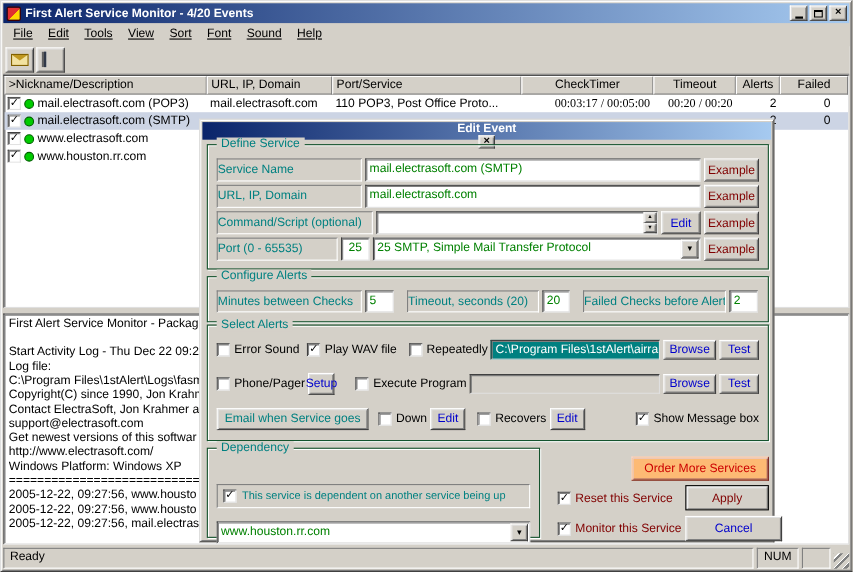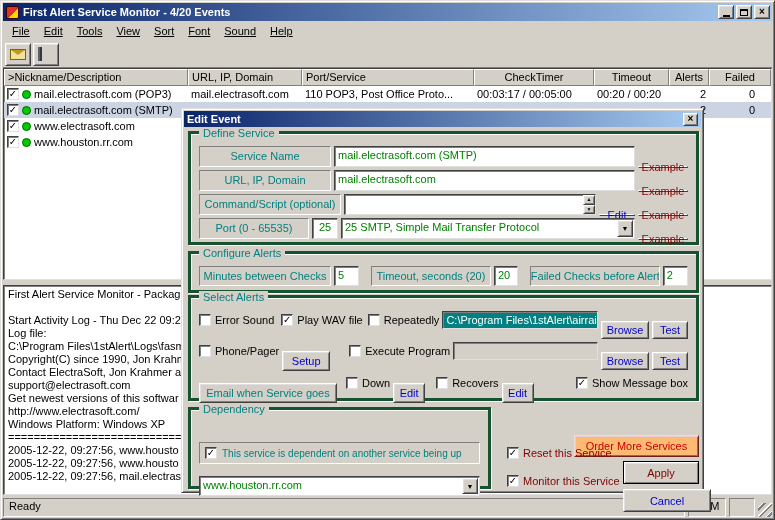--- a/index.html
+++ b/index.html
@@ -35,21 +35,21 @@
 
   
   .list-area { height:212px; background:#fff; display:flex; flex-direction:column; overflow:hidden; flex:none; }
   .grid7 { display:grid; grid-template-columns:184px 114px 172px 120px 75px 40px 1fr; }
   .lhead { flex:none; }
   .hcell { height:17px; background:#d4d0c8; border:1px solid; border-color:#ffffff #808080 #808080 #ffffff; padding:1px 3px; overflow:hidden; white-space:nowrap; }
   .hcell.c { text-align:center; }
   .trow { height:16px; align-items:center; }
   .trow.sel { background:#ccd4e4; }
   .tcell { padding:0 3px; overflow:hidden; white-space:nowrap; }
-  .tcell.c { text-align:left; }
+  .tcell.c { text-align:right;font-family:Liberation Serif, serif; }
   .tcell.num { text-align:right; }
   .tcell.num-f { text-align:right; padding-right:16px; }
   .name-cell { display:flex; align-items:center; gap:3px; }
   .rowcb { width:12px; height:12px; background:#fff; flex:none; display:flex; align-items:center; justify-content:center; font-size:10px; font-weight:bold; line-height:10px; }
   .dot { width:9px; height:9px; border-radius:50%; background:#00cc00; border:1px solid #006000; flex:none; }
 
   .splitter { height:5px; flex:none; }
 
   
   .log { flex:1; background:#fff; padding:2px 4px; overflow:hidden; }
@@ -59,41 +59,41 @@
   .statusbar { height:22px; flex:none; display:flex; align-items:stretch; gap:3px; padding-top:3px; }
   .sb-main { flex:1; padding:1px 5px; }
   .sb-num { width:38px; text-align:center; padding-top:1px; }
   .sb-blank { width:26px; }
   .grip { width:14px; align-self:flex-end; height:14px;
           background:repeating-linear-gradient(135deg, transparent 0 3px, #ffffff 3px 4px, #808080 4px 6px); }
 
   
   .dialog { position:absolute; left:181px; top:108px; width:523px; height:385px; background:#d4d0c8; padding:2px;
             border:1px solid; border-color:#dfdfdf #404040 #404040 #dfdfdf; box-shadow:inset 1px 1px 0 #fff, inset -1px -1px 0 #808080; }
-  .dlg-title { height:16px; background:linear-gradient(90deg,#0a246a,#a6caf0); display:flex; align-items:center; padding:0 3px; color:#fff; font-weight:bold; }
+  .dlg-title { height:16px; background:linear-gradient(90deg,#0a246a,#a6caf0); display:flex; align-items:center; padding:0 3px; color:#fff; font-weight:bold;flex-direction:column; }
   .dlg-title .t { flex:1; }
   .dlg-x { width:15px; height:13px; display:flex; align-items:center; justify-content:center; font-weight:bold; font-size:10px; line-height:10px; color:#000; }
   .dlg-body { position:relative; height:363px; margin-top:2px; }
 
-  .group { position:absolute; border:3px solid #14532d; box-shadow:inset 1px 1px 0 #ffffff, 1px 1px 0 #ffffff; padding-top:12px; }
+  .group { position:absolute; border:1px solid #14532d; box-shadow:inset 1px 1px 0 #ffffff, 1px 1px 0 #ffffff; padding-top:12px; }
   .legend { position:absolute; top:-7px; left:8px; background:#d4d0c8; padding:0 4px; color:#008080; }
 
   .g-define { left:4px; top:2px; width:511px; height:114px; }
   .g-conf   { left:4px; top:122px; width:511px; height:42px; }
   .g-sel    { left:4px; top:166px; width:511px; height:106px; }
   .g-dep    { left:4px; top:278px; width:303px; height:82px; }
 
   .frow { display:flex; gap:3px; margin:0 8px 3px; height:21px; align-items:stretch; }
-  .lbl { border:1px solid; border-color:#808080 #ffffff #ffffff #808080; color:#008080; text-align:center; line-height:19px; white-space:nowrap; overflow:hidden; flex:none; }
+  .lbl { border:1px solid; border-color:#808080 #ffffff #ffffff #808080; color:#008080; text-align:left; line-height:19px; white-space:nowrap; overflow:hidden; flex:none; }
   .field { background:#fff; color:#008000; padding:0 3px; line-height:17px; overflow:hidden; white-space:nowrap;
            border:1px solid; border-color:#404040 #dfdfdf #dfdfdf #404040; box-shadow:inset 1px 1px 0 #808080; }
   .field.dis { background:#d4d0c8; }
   .field.selhl { background:#008080; color:#fff; }
   .grow { flex:1; min-width:0; }
-  .btn { display:flex; align-items:center; justify-content:center; text-align:center; white-space:nowrap; flex:none; cursor:default;margin-top:20px; }
+  .btn { display:flex; align-items:center; justify-content:center; text-align:center; white-space:nowrap; flex:none; cursor:default; }
   .t-maroon { color:#800000; } .t-blue { color:#0000cc; } .t-teal { color:#008080; } .t-red { color:#cc0000; }
 
   .wrap { position:relative; }
   .spin { position:absolute; right:1px; top:1px; bottom:1px; width:12px; display:flex; flex-direction:column; }
   .spin span { flex:1; display:flex; align-items:center; justify-content:center; font-size:5px; line-height:5px; }
 
   .combo { position:relative; padding-right:18px; }
   .combo .drop { position:absolute; right:1px; top:1px; bottom:1px; width:16px; display:flex; align-items:center; justify-content:center; font-size:7px; color:#000; }
 
   .cbx { display:flex; align-items:center; gap:4px; white-space:nowrap; flex:none; }
@@ -327,35 +327,35 @@
         <span class="cbx">
           <span class="cbox"></span>
           <span>Error Sound</span>
         </span>
         <span class="cbx" style="margin-left:4px">
           <span class="cbox">
               <span>✓</span>
             </span>
           <span>Play WAV file</span>
         </span>
-        <span class="cbx" style="margin-left:2px">
+        <span class="cbx" style="margin-left:8px">
           <span class="cbox"></span>
           <span>Repeatedly</span>
         </span>
         <span class="field selhl grow" style="height:18px">C:\Program Files\1stAlert\airrai</span>
         <span class="btn r t-blue" style="width:48px;height:18px">Browse</span>
         <span class="btn r t-blue" style="width:36px;height:18px">Test</span>
       </div>
 
       <div class="frow" style="height:21px; margin-top:10px; align-items:center;">
         <span class="cbx">
           <span class="cbox"></span>
           <span>Phone/Pager</span>
         </span>
-        <span class="btn r t-blue" style="width:48px;height:20px">Setup</span>
+        <span class="btn r t-blue" style="width:24px;height:20px">Setup</span>
         <span class="cbx" style="margin-left:16px">
           <span class="cbox"></span>
           <span>Execute Program</span>
         </span>
         <span class="field dis grow" style="height:18px"></span>
         <span class="btn r t-blue" style="width:48px;height:18px">Browse</span>
         <span class="btn r t-blue" style="width:36px;height:18px">Test</span>
       </div>
 
       <div class="frow" style="height:21px; margin-top:11px; align-items:center;">

